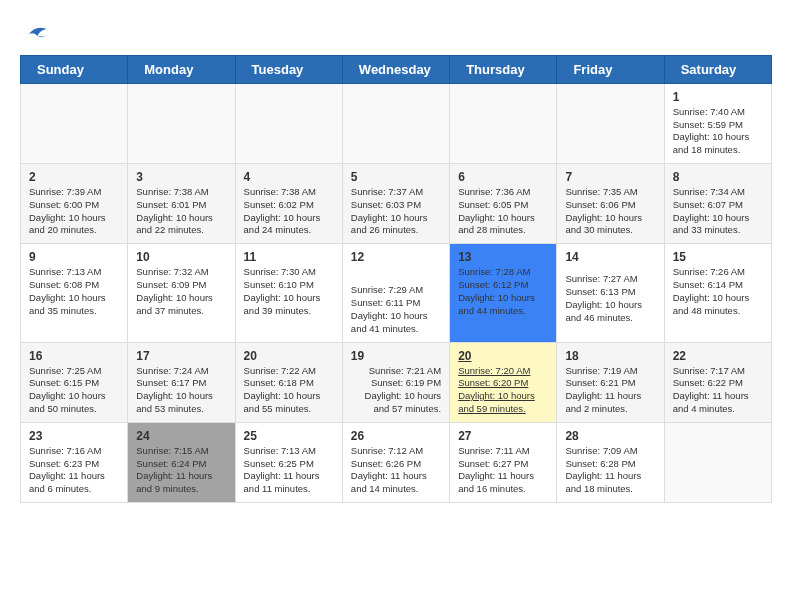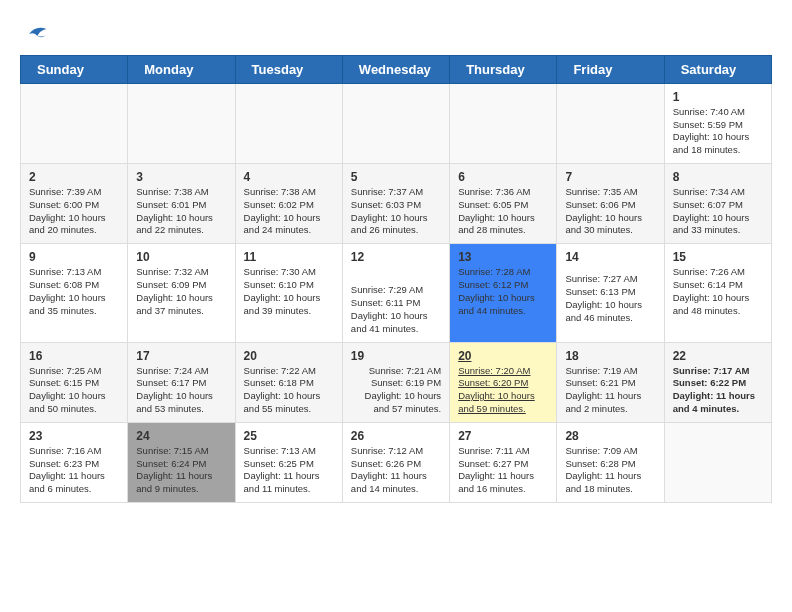--- a/index.html
+++ b/index.html
@@ -277,21 +277,21 @@
         </td>
         <td style="background: rgb(245, 245, 245);">
           <span class="day-number">18</span>
           <div class="cell-info" style="white-space: pre-line;">Sunrise: 7:19 AM
 Sunset: 6:21 PM
 Daylight: 11 hours
 and 2 minutes.</div>
         </td>
         <td style="background: rgb(245, 245, 245);">
           <span class="day-number">22</span>
-          <div class="cell-info" style="white-space: pre-line; font-weight: bold;">Sunrise: 7:17 AM
+          <div class="cell-info" style="white-space: pre-line;">Sunrise: 7:17 AM
 Sunset: 6:22 PM
 Daylight: 11 hours
 and 4 minutes.</div>
         </td>
       </tr>
       <tr>
         <td style="background: rgb(255, 255, 255);">
           <span class="day-number">23</span>
           <div class="cell-info" style="white-space: pre-line;">Sunrise: 7:16 AM
 Sunset: 6:23 PM

